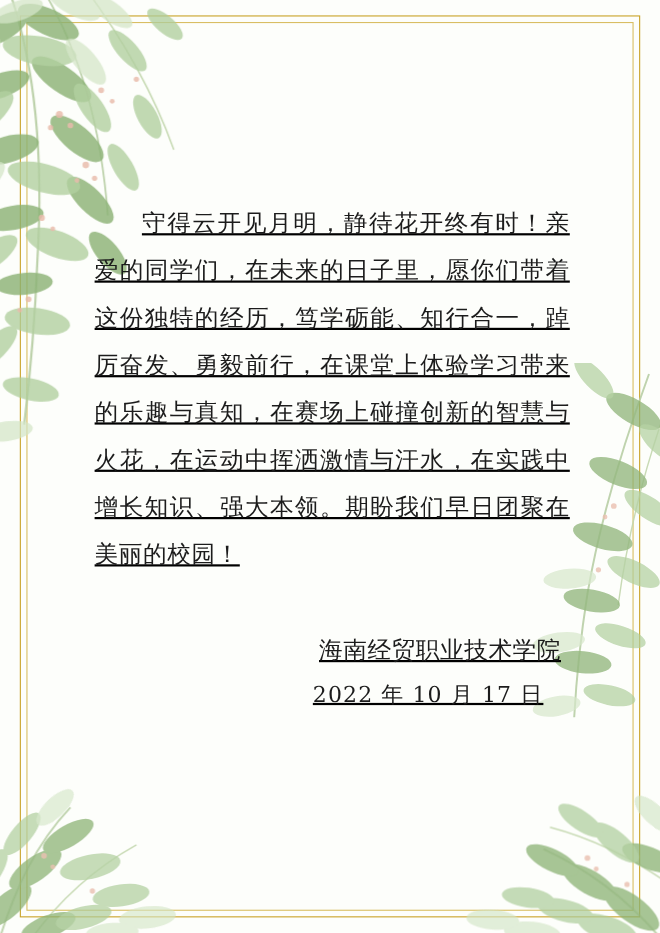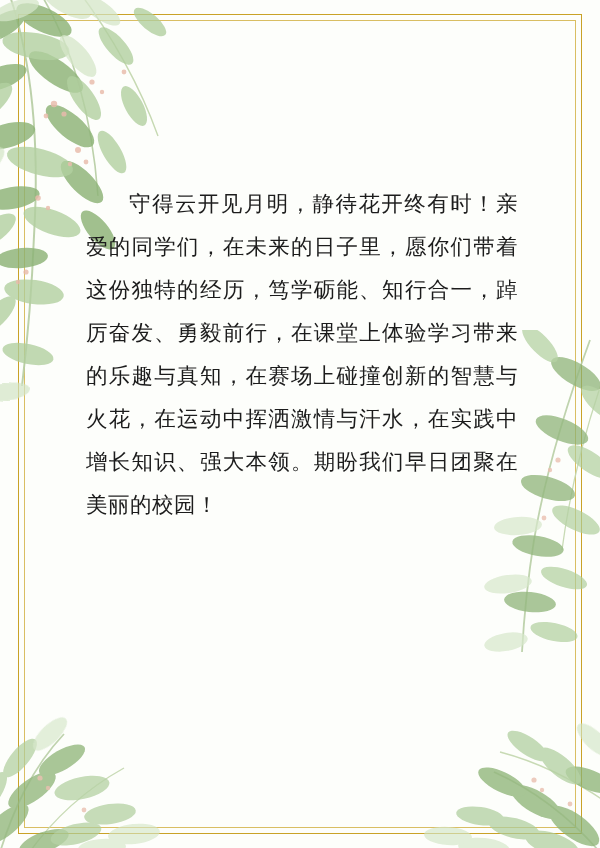--- a/index.html
+++ b/index.html
@@ -53,20 +53,21 @@
   .leaves-bl { left: -16px; bottom: -10px; }
   .leaves-br { right: -14px; bottom: -12px; }
   .leaves-rm { right: -10px; top: 330px; }
 
   
   .letter {
     position: absolute;
     left: 86px;
     top: 182px;
     width: 432px;
+    text-decoration: underline;
   }
   .para {
     font-size: 21.5px;
     line-height: 43px;
     color: #1c1c1c;
     letter-spacing: 0.5px;
     text-align: justify;
     margin: 0;
     font-family: "DejaVu Serif", "Liberation Serif", serif;
   }
@@ -259,15 +260,19 @@
           <circle cx="158" cy="170" r="2.2"></circle>
           <circle cx="186" cy="184" r="2.4"></circle>
         </g>
       </g>
     </svg>
   </div>
 
   <div class="letter">
     <p class="para indent">守得云开见月明，静待花开终有时！亲爱的同学们，在未来的日子里，愿你们带着这份独特的经历，笃学砺能、知行合一，踔厉奋发、勇毅前行，在课堂上体验学习带来的乐趣与真知，在赛场上碰撞创新的智慧与火花，在运动中挥洒激情与汗水，在实践中增长知识、强大本领。期盼我们早日团聚在美丽的校园！</p>
 
+    <div class="signature">
+      <div class="sig-line">海南经贸职业技术学院</div>
+      <div class="sig-date">2022 年 10 月 17 日</div>
+    </div>
   </div>
 
 </div>
 
 </body></html>

